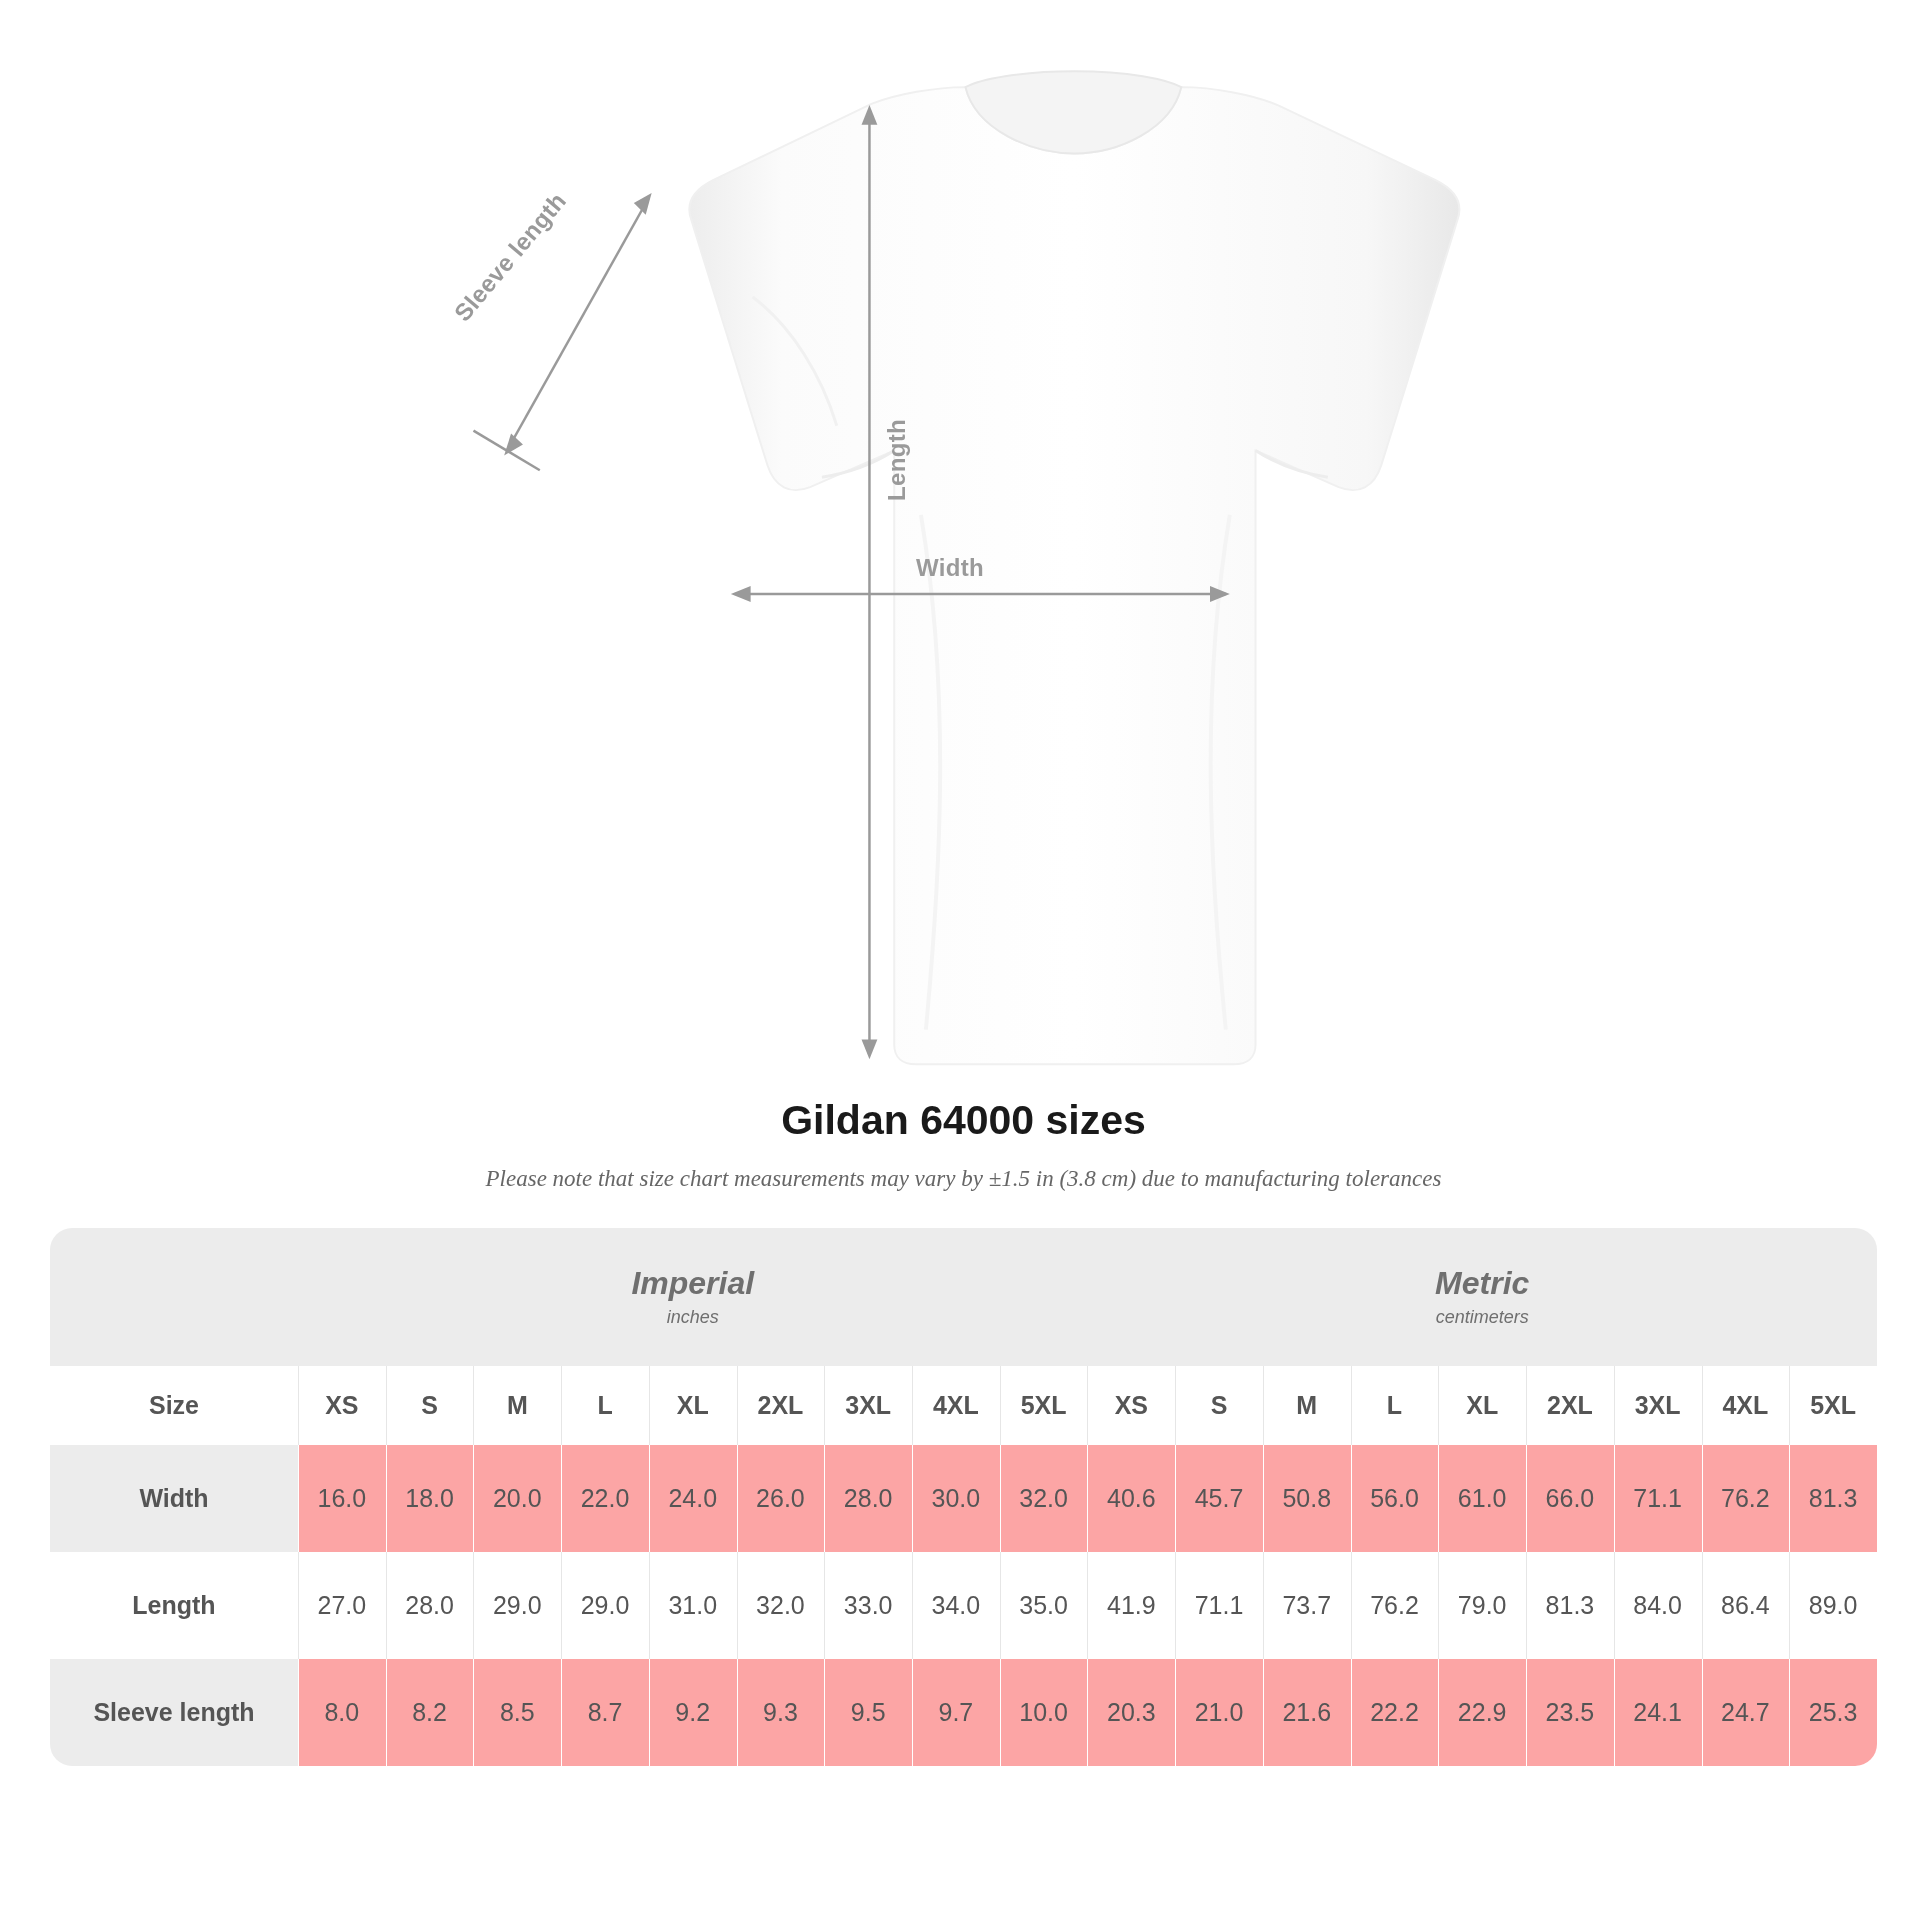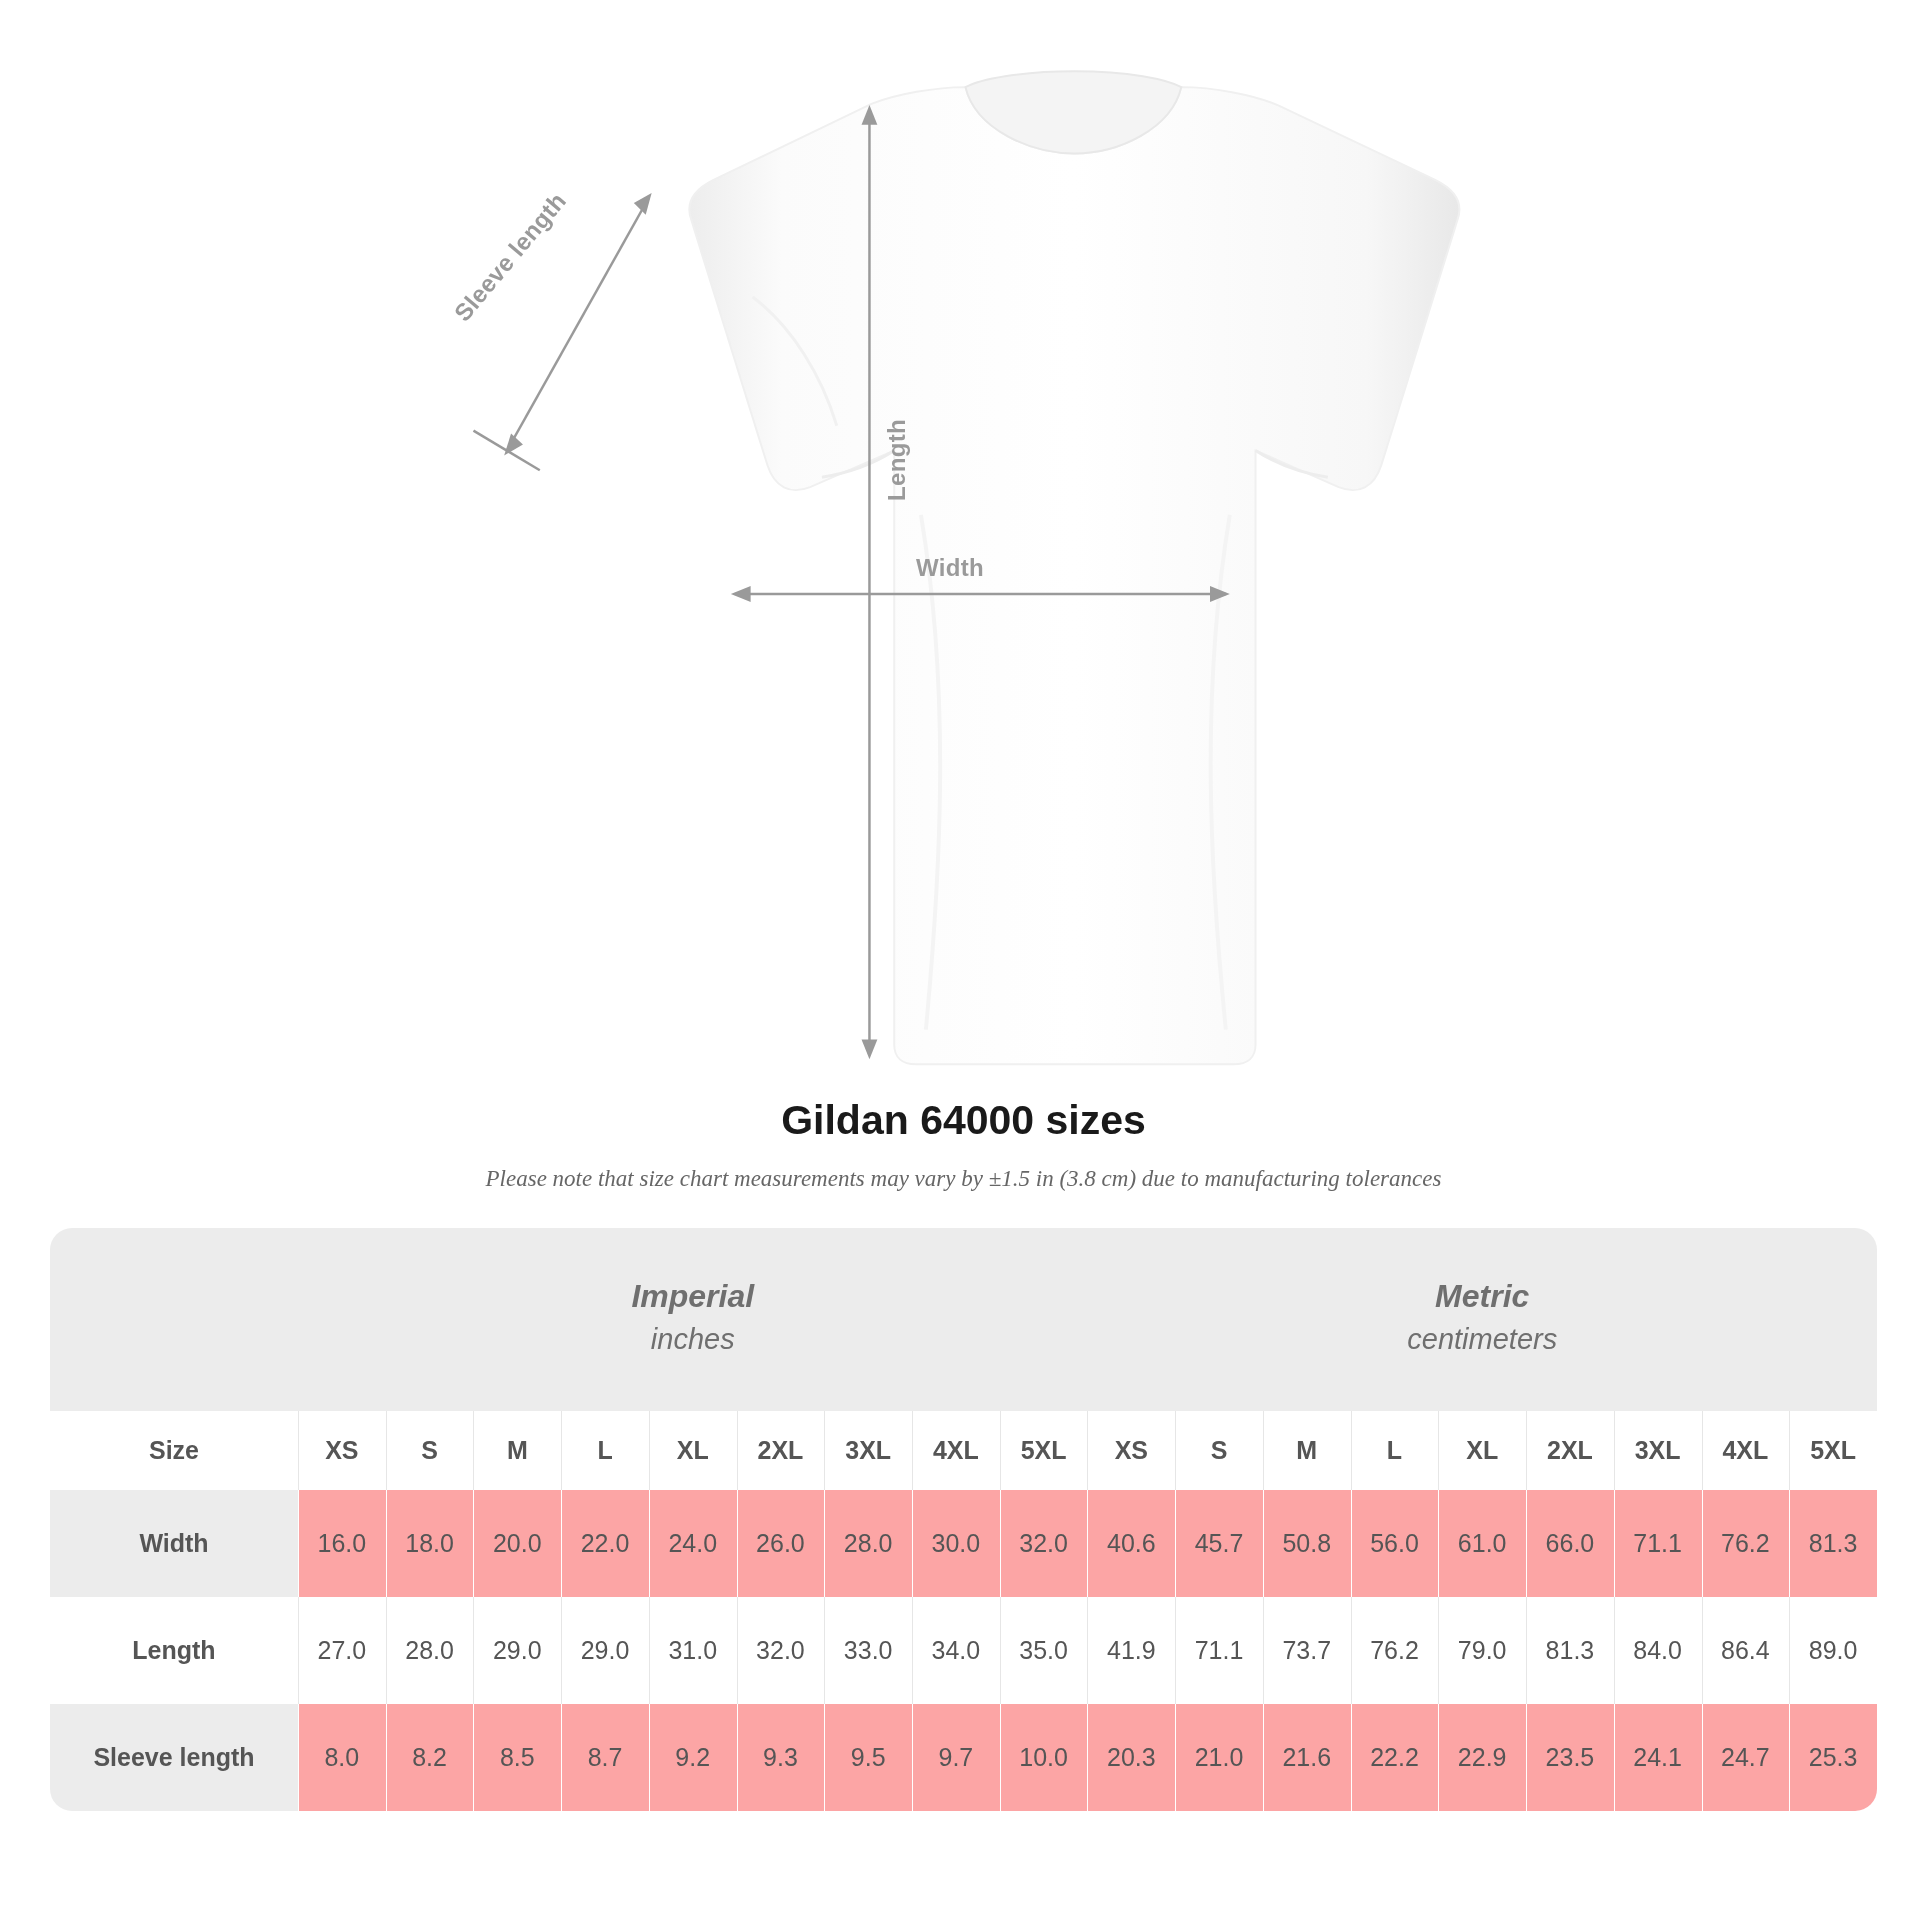--- a/index.html
+++ b/index.html
@@ -89,38 +89,38 @@
     font-size: 24px;
   }
   table.size-table td, table.size-table th {
     text-align: center;
     vertical-align: middle;
     padding: 0;
     border: 0;
   }
   
   .unit-row td {
-    height: 183px;
+    height: 138px;
     background: #ececec;
   }
   .unit-row td.corner-left {
     border-top-left-radius: 22px;
   }
   .unit-row td.corner-right {
     border-top-right-radius: 22px;
   }
   .unit-name {
     font-size: 32px;
     font-weight: bold;
     font-style: italic;
     color: #6f6f6f;
     line-height: 1.25;
   }
   .unit-sub {
-    font-size: 29px;
+    font-size: 18px;
     font-style: italic;
     color: #6f6f6f;
     line-height: 1.6;
   }
 
   
   .size-row td {
     height: 79px;
     background: #ffffff;
     font-weight: bold;

